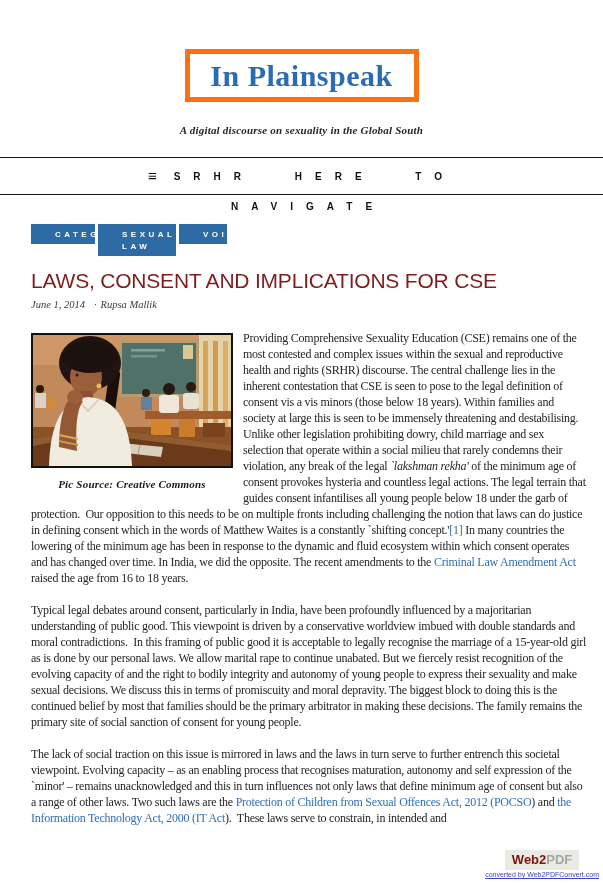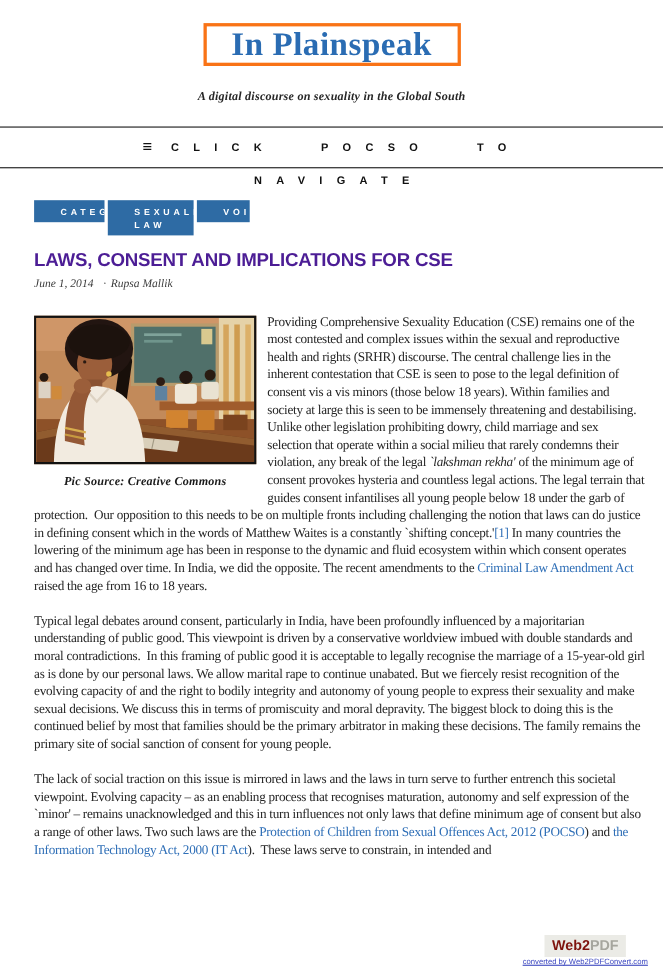--- a/index.html
+++ b/index.html
@@ -1,21 +1,21 @@
 <!DOCTYPE html>
 <html><head>
 <meta charset="utf-8">
 <style>
   * { margin:0; padding:0; box-sizing:border-box; }
   html,body { background:#fff; }
   body { font-family:"Liberation Serif", serif; }
   .page { position:relative; width:603px; height:883px; margin:0 auto; background:#fff; overflow:hidden; }
 
   
-  .logo-box { width:234px; height:39px; margin:21px auto 0; border:3px solid #f97316;
+  .logo-box { width:234px; height:53px; margin:49px auto 0; border:5px solid #f97316;
               display:flex; align-items:center; justify-content:center; }
   .logo-text { font-family:"Liberation Serif", serif; font-weight:bold; font-size:30px;
                color:#2a6cb3; letter-spacing:0.5px; }
   .tagline { text-align:center; margin-top:22px; font-style:italic; font-weight:bold;
              font-size:11px; color:#262626; letter-spacing:0.2px; }
 
   
   .nav-rule { border:none; border-top:1.5px solid #161616; width:100%; }
   .rule1 { margin-top:21px; }
   .nav-row1 { height:36px; display:flex; align-items:center; justify-content:center;
@@ -30,39 +30,39 @@
   .content { width:556px; margin:6px 0 0 31px; }
 
   .tags { display:flex; align-items:flex-start; gap:3px; }
   .tag { background:#2e6ba4; color:#fff; font-family:"Liberation Sans", sans-serif;
          font-weight:bold; font-size:8px; letter-spacing:3.5px; padding:6px 24px 5px;
          overflow:hidden; cursor:pointer; }
   .tag-line { display:block; white-space:nowrap; line-height:9px; }
   .tag-line + .tag-line:not(:empty) { margin-top:3px; }
   .tag-w1 { width:64px; } .tag-w2 { width:78px; } .tag-w3 { width:16px; }
 
-  .article-title { margin-top:13px; font-family:"Liberation Sans", sans-serif; font-weight:bold;
-                   font-size:17px; letter-spacing:-0.2px; color:#4c1d95; }
+  .article-title { margin-top:13px; font-family:"Liberation Sans", sans-serif; font-weight:normal;
+                   font-size:21px; letter-spacing:-0.2px; color:#7f1d1d; }
   .byline { margin-top:6px; font-style:italic; font-size:10.5px; color:#3b3b3b; }
   .byline .sep { margin:0 4px 0 9px; }
 
   
   .article-body { margin-top:20px; font-size:12px; line-height:16px; letter-spacing:-0.25px;
                   color:#262626; }
   .photo-block { float:left; width:202px; margin:3px 10px 6px 0; }
   .photo { width:202px; height:135px; border:2px solid #111; background:#c28a5a; }
   .photo svg { display:block; }
   .photo-caption { text-align:center; margin-top:8px; font-weight:bold; font-style:italic;
                    font-size:11px; color:#1a1a1a; letter-spacing:0.2px; }
   .para { white-space:pre-wrap; margin-bottom:16px; }
   .para .i { font-style:italic; }
   .para .link { color:#2f6fb7; cursor:pointer; }
 
   
-  .pdf-badge { position:absolute; right:14px; top:850px; display:flex; flex-direction:column;
+  .pdf-badge { position:absolute; right:4px; top:850px; display:flex; flex-direction:column;
                align-items:center; }
   .pdf-box { background:#ebebe6; padding:1px 7px 2px; font-family:"Liberation Sans", sans-serif;
              font-weight:bold; font-size:13px; line-height:17px; }
   .pdf-web2 { color:#7e130d; }
   .pdf-pdf { color:#a6a69e; }
   .pdf-link { margin-top:1px; font-family:"Liberation Sans", sans-serif; font-size:7px;
               color:#3a45bf; text-decoration:underline; cursor:pointer; }
 </style>
 </head>
 <body>
@@ -70,21 +70,21 @@
 <div class="page">
 
   <div class="logo-box">
     <span class="logo-text">In Plainspeak</span>
   </div>
   <div class="tagline">A digital discourse on sexuality in the Global South</div>
 
   <hr class="nav-rule rule1">
   <div class="nav-row1">
     <span class="menu-glyph">≡</span>
-    <span class="nav-caps">CLICK POCSO TO</span>
+    <span class="nav-caps">SRHR HERE TO</span>
   </div>
   <hr class="nav-rule">
   <div class="nav-row2">
     <span class="nav-caps">NAVIGATE</span>
   </div>
 
   <div class="content">
 
     <div class="tags">
       <div class="tag tag-w1">

